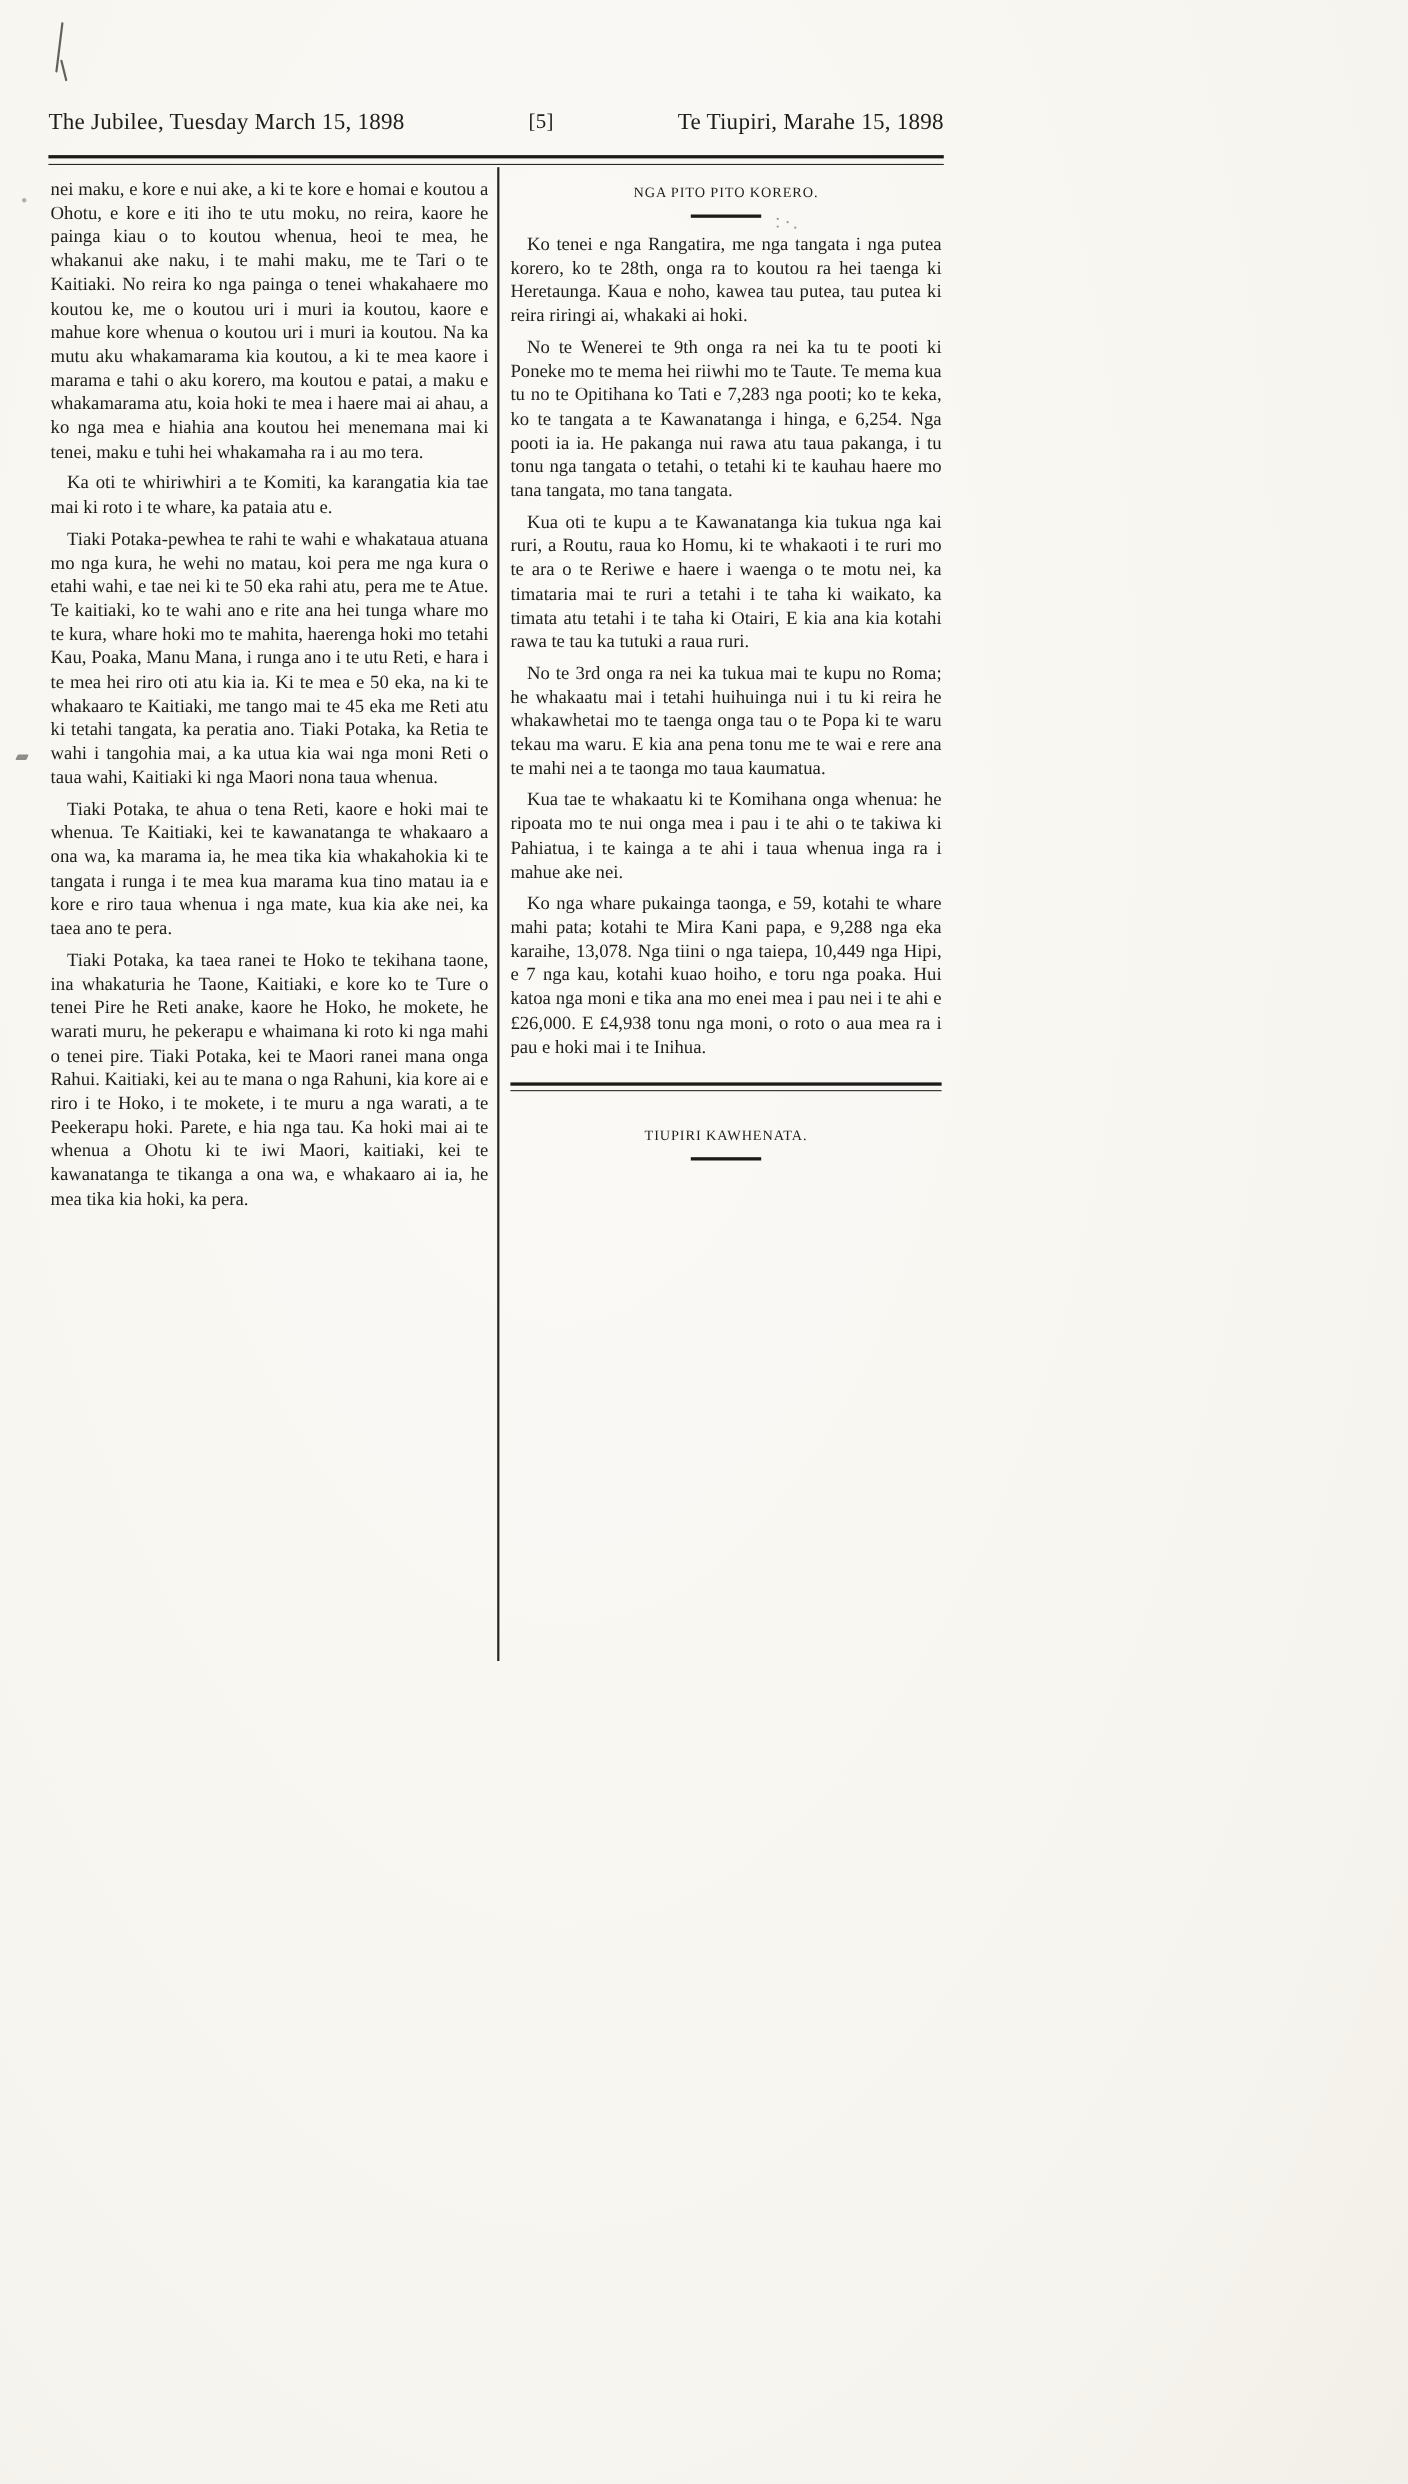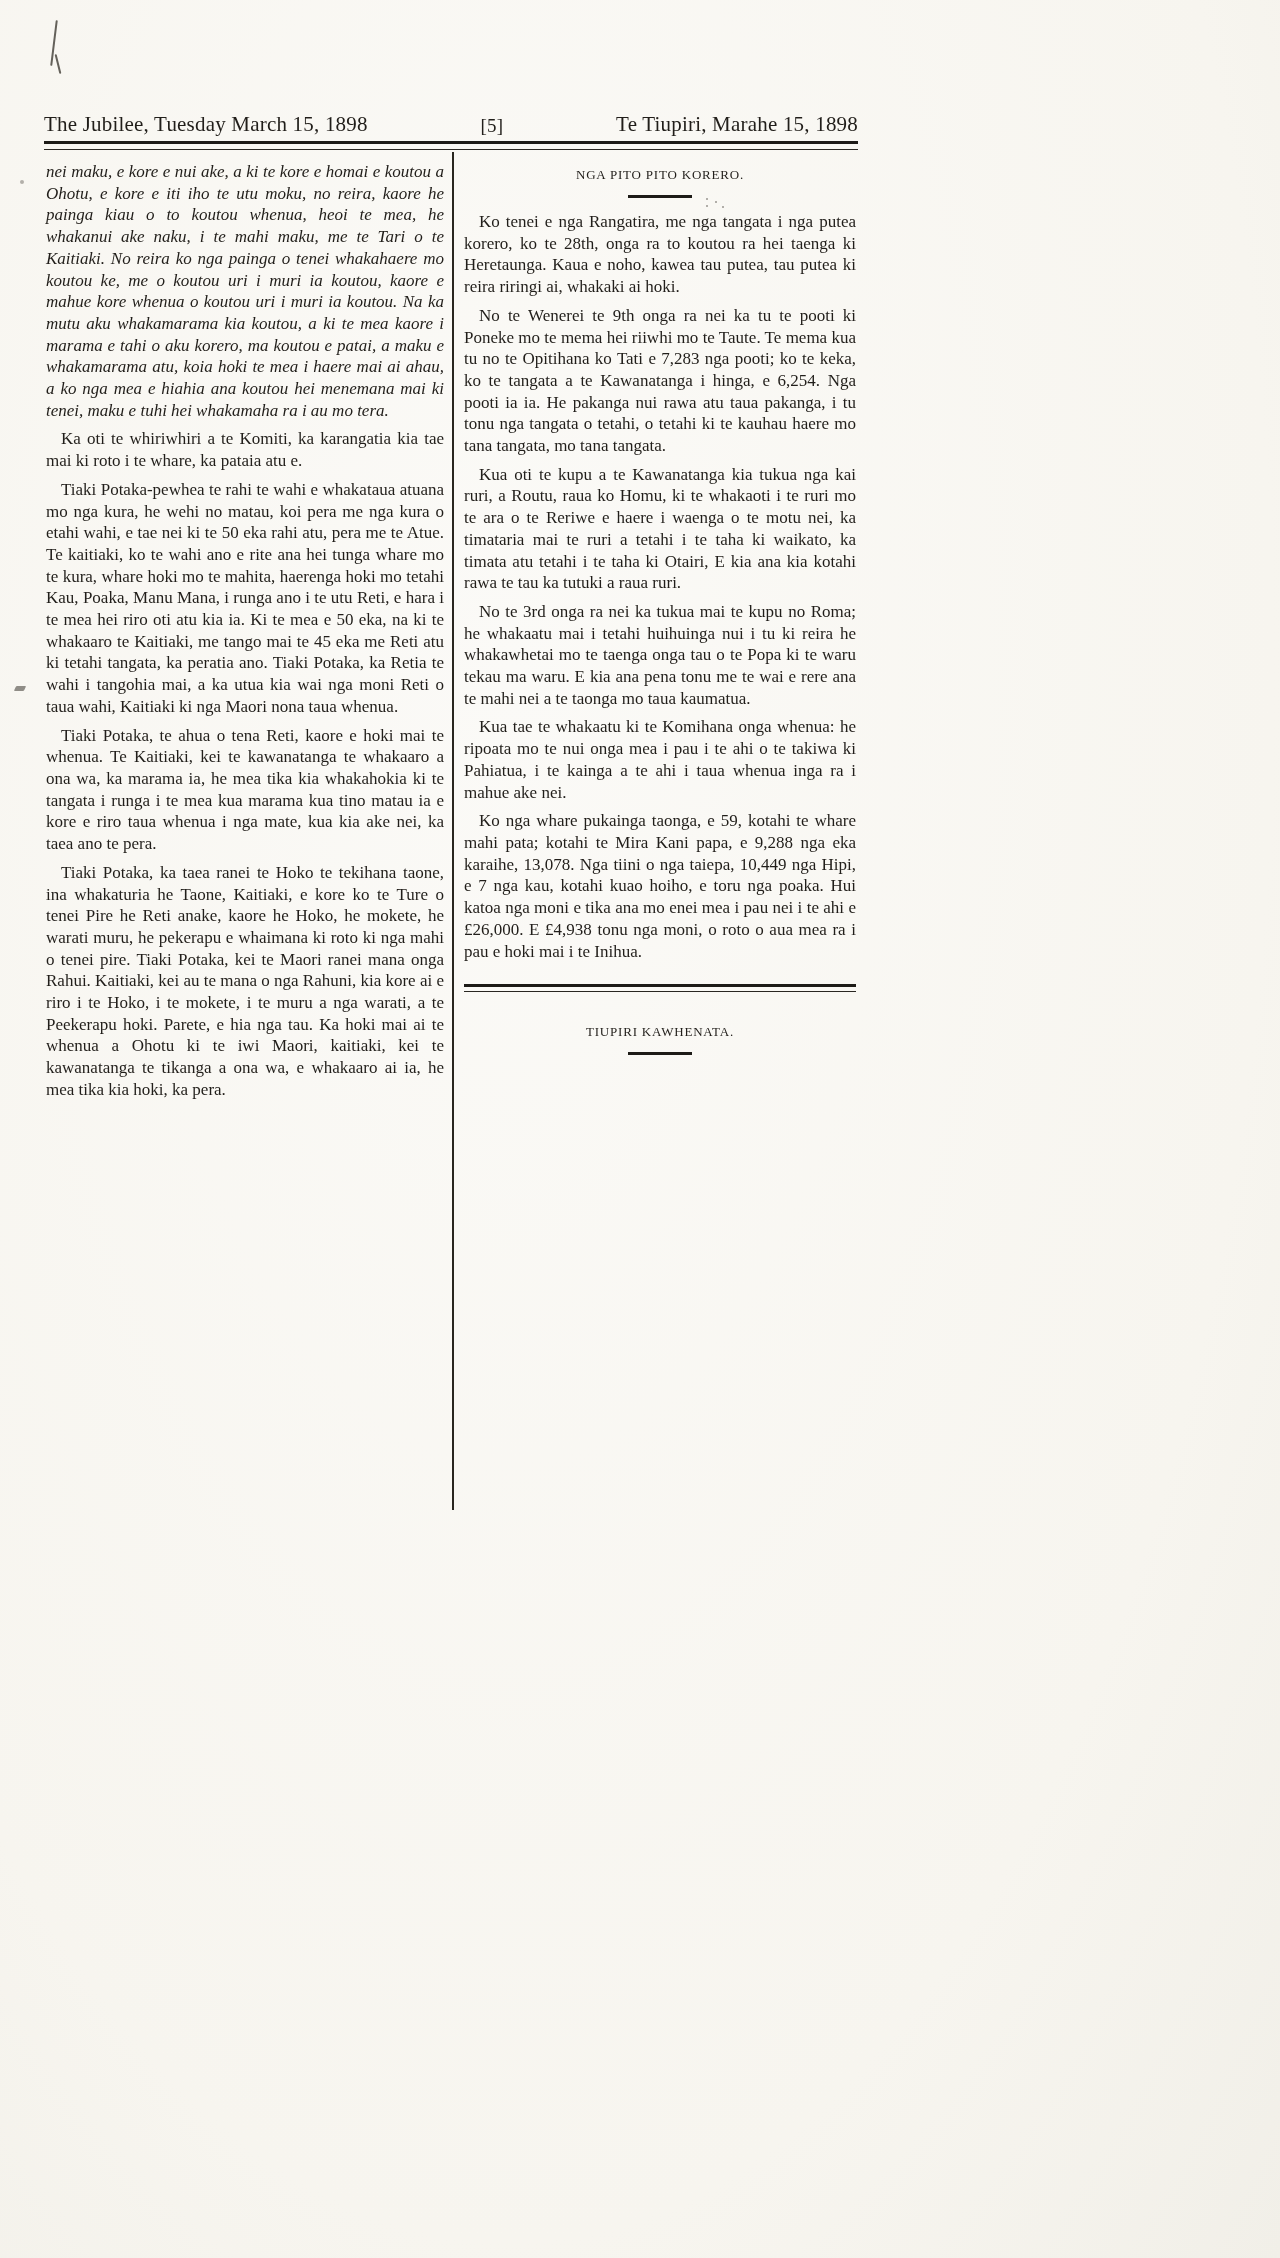--- a/index.html
+++ b/index.html
@@ -14,26 +14,26 @@
     height: 2258px;
     background: #faf9f5;
     background-image: radial-gradient(ellipse at 40% 30%, #fbfaf7 0%, #f7f5ef 70%, #f1efe8 100%);
     color: #211e1a;
     overflow: hidden;
   }
 
   
   .header {
     position: absolute;
-    top: 112px;
+    top: 98px;
     left: 44px;
     width: 814px;
     display: flex;
     justify-content: space-between;
-    align-items: flex-end;
+    align-items: center;
     font-size: 21px;
     letter-spacing: 0.2px;
     white-space: nowrap;
     gap: 40px;
   }
   .h-center { font-size: 19px; }
   .header-rule {
     position: absolute;
     top: 141px;
     left: 44px;
@@ -59,21 +59,21 @@
     left: 452px;
     width: 2px;
     height: 1358px;
     background: #29261f;
   }
 
   .body-p {
     margin: 0 0 7px 0;
     text-indent: 15px;
   }
-  .body-p.no-indent { text-indent: 0; font-style: italic; }
+  .body-p.no-indent { text-indent: 0; }
 
   .section-heading {
     margin: 2px 0 0 0;
     font-size: 13px;
     font-weight: normal;
     letter-spacing: 0.8px;
     text-align: center;
     text-indent: 0;
     line-height: 24px;
   }

